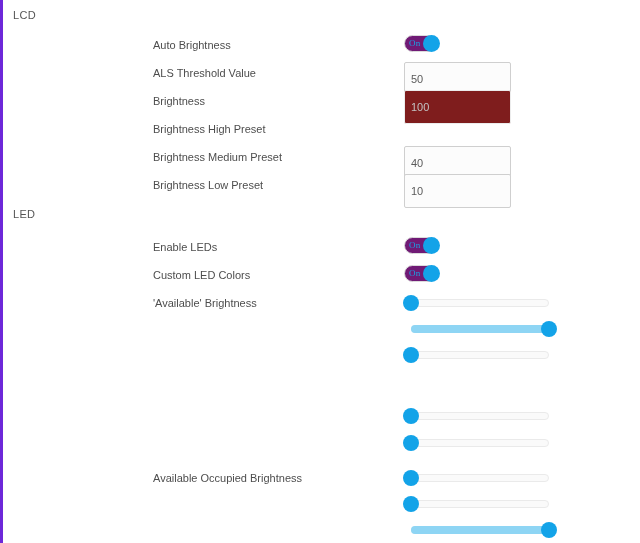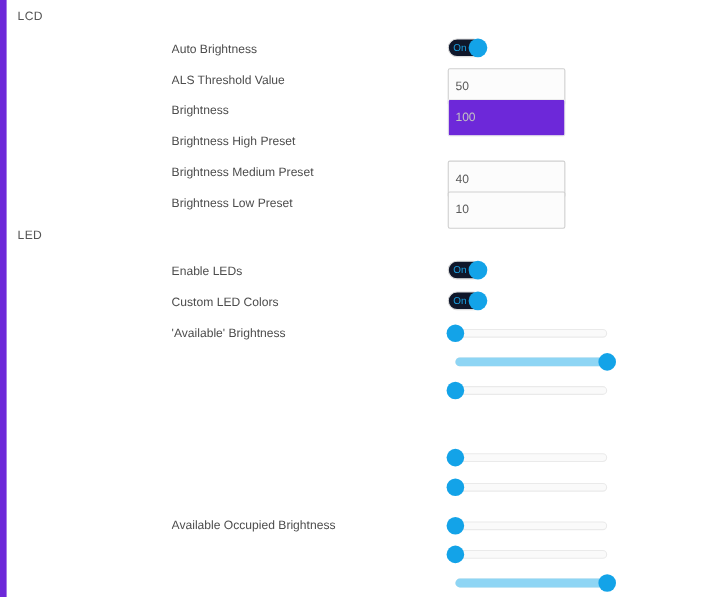--- a/index.html
+++ b/index.html
@@ -14,21 +14,21 @@
     font-family: "Liberation Sans", sans-serif;
     color: #4a4a4a;
     overflow: hidden;
   }
   .page {
     position: absolute;
     left: 0; top: 0;
     width: 640px;
     height: 543px;
     background: #ffffff;
-    border-left: 6px solid #6d28d9;
+    border-left: 3px solid #6d28d9;
     box-sizing: border-box;
   }
 
   
   .section-title {
     position: absolute;
     left: 10px;
     font-size: 11px;
     color: #555555;
     letter-spacing: .3px;
@@ -71,36 +71,37 @@
     background: #fcfcfc;
     font-family: "Liberation Sans", sans-serif;
     font-size: 11px;
     color: #5a5a5a;
     padding: 16px 6px;
     line-height: 19px;
     outline: none;
   }
   .field.disabled {
     border-color: #ececec;
-    background: #6d28d9;
+    background: #7f1d1d;
     color: #c2c2c2;
   }
 
   
   .toggle {
     position: absolute;
     left: 401px;
     top: 1px;
     width: 32px;
     height: 17px;
     border-radius: 9px;
     border: 1px solid #dcdcdc;
-    background: #0f172a;
+    background: #701a75;
     box-sizing: border-box;
     cursor: pointer;
+    font-family: Liberation Serif, serif;
   }
   .toggle-text {
     position: absolute;
     left: 4px;
     top: 0;
     font-size: 9px;
     line-height: 15px;
     color: #1ba1e2;
     letter-spacing: .2px;
   }

